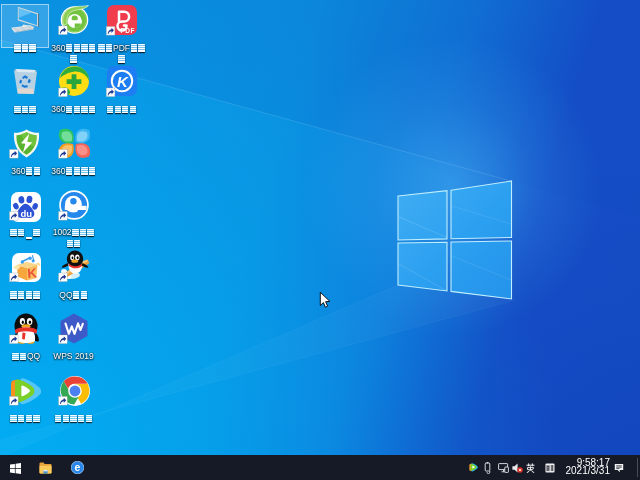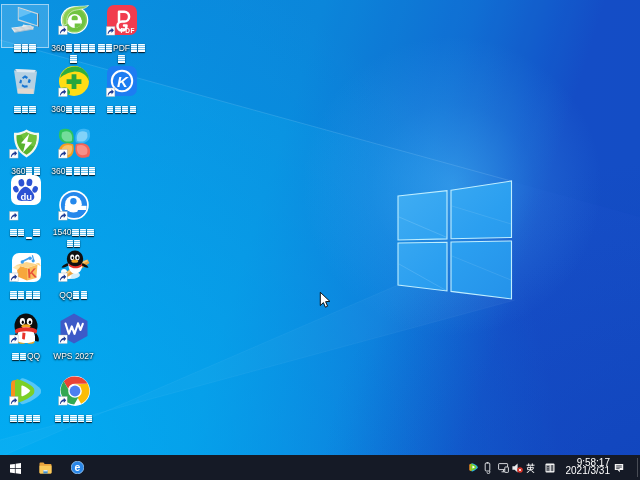--- a/index.html
+++ b/index.html
@@ -171,21 +171,21 @@
  <path d="M2,28.5 C12,32.7 17.5,26.7 15.2,16.3 C4.5,12.7 -1.8,19.5 2,28.5 z" fill="#f59d1f"></path>
  <path d="M31,28.5 C21,32.7 15.5,26.7 17.8,16.3 C28.5,12.7 34.8,19.5 31,28.5 z" fill="#f4655a"></path>
  <path d="M4.3,4.2 C11.5,1.4 15.4,5.6 13.8,13 C6.2,15.4 1.6,10.4 4.3,4.2 z" fill="#73dd9a"></path>
  <path d="M28.7,4.2 C21.5,1.4 17.6,5.6 19.2,13 C26.8,15.4 31.4,10.4 28.7,4.2 z" fill="#82d2f8"></path>
  <path d="M4.3,26.3 C11.5,29.1 15.4,24.9 13.8,17.5 C6.2,15.1 1.6,20.1 4.3,26.3 z" fill="#f8c169"></path>
  <path d="M28.7,26.3 C21.5,29.1 17.6,24.9 19.2,17.5 C26.8,15.1 31.4,20.1 28.7,26.3 z" fill="#f8918a"></path>
 </svg>
   </div>
 <div class="cap" style="left:28.5px;top:158.5px"><span>360</span><span class="b"></span><span class="b"></span><span class="b"></span><span class="b"></span></div>
 
-<div class="cell" style="left:10.5px;top:175px">
+<div class="cell" style="left:10.5px;top:192px">
 <svg width="30" height="30" viewBox="0 0 30 30">
  <rect width="30" height="30" rx="7" fill="#fff"></rect>
  <g fill="#2b52d4">
   <ellipse cx="10.4" cy="7.8" rx="2.9" ry="3.7" transform="rotate(-10 10.4 7.8)"></ellipse>
   <ellipse cx="18.4" cy="7.4" rx="2.9" ry="3.7" transform="rotate(10 18.4 7.4)"></ellipse>
   <ellipse cx="4.9" cy="14.2" rx="2.6" ry="3.4" transform="rotate(-26 4.9 14.2)"></ellipse>
   <ellipse cx="24.1" cy="14.4" rx="2.6" ry="3.4" transform="rotate(24 24.1 14.4)"></ellipse>
   <path d="M14.5,11.8 c2.8,0 5,2.8 7,5.4 c1.9,2.3 2.7,5.8 .5,7.6 c-2.1,1.8 -4.8,1 -7.5,1 c-2.7,0 -5.8,.9 -7.7,-1.2 c-1.7,-2 -.9,-5.1 .9,-7.2 c1.9,-2.4 4.1,-5.6 6.8,-5.6z"></path>
  </g>
  <text x="15.2" y="24.5" font-size="9.5" font-weight="bold" fill="#fff" text-anchor="middle" font-family="Liberation Sans">du</text>
@@ -202,21 +202,21 @@
       </clipPath>
  <g clip-path="url(#c2345)">
   <circle cx="14.4" cy="14.2" r="8.4" fill="#fff"></circle>
   <circle cx="14.4" cy="11.3" r="3.2" fill="#2488ec"></circle>
   <rect x="18.8" y="20" width="11" height="8.5" fill="#2488ec"></rect>
   <rect x="5.8" y="15.8" width="21.8" height="4.2" fill="#fff"></rect>
  </g>
 </svg>
   </div>
 <div class="cap" style="left:28.5px;top:220px">
-    <div class="ln"><span>1540</span><span class="b"></span><span class="b"></span><span class="b"></span></div>
+    <div class="ln"><span>1002</span><span class="b"></span><span class="b"></span><span class="b"></span></div>
     <div class="ln"><span class="b"></span><span class="b"></span></div>
   </div>
 
 <div class="cell" style="left:12px;top:252.5px">
 <svg width="29" height="29" viewBox="0 0 29 29">
  <rect width="29" height="29" rx="7" fill="#fff"></rect>
  <polygon points="4.5,12 15,15 15,27.5 6,23.8" fill="#f7a73c"></polygon>
  <polygon points="15,15 25.5,11.5 24.3,25 15,27.5" fill="#fbbf5e"></polygon>
  <polygon points="4.5,12 14.5,9 25.5,11.5 15,15" fill="#fcd58b"></polygon>
  <polygon points="4.5,12 0.9,14.8 5.6,16.9 8.6,13.4" fill="#fde7b0"></polygon>
@@ -275,21 +275,21 @@
 <div class="cap" style="left:-19px;top:344px"><span class="b"></span><span class="b"></span><span>QQ</span></div>
 
 <div class="cell" style="left:58.5px;top:312.5px">
 <svg width="30" height="31" viewBox="0 0 30 31">
  <polygon points="15,0.5 28.5,8 28.5,23 15,30.5 1.5,23 1.5,8" fill="#3d5ac8"></polygon>
  <path d="M6.5,10.5 L9.8,20.8 L12.8,13.4 L15.5,20.8 L19,10.5" stroke="#fff" stroke-width="2.1" fill="none" stroke-linejoin="round" stroke-linecap="round"></path>
  <path d="M13.8,20.8 L17,13.4 L19.8,20.8 L23.3,10.5" stroke="#fff" stroke-width="2.1" fill="none" stroke-linejoin="round" stroke-linecap="round" opacity="0"></path>
  <path d="M19,10.5 L21.5,17 M21.5,17 L23.8,10.8" stroke="#fff" stroke-width="2.1" stroke-linecap="round"></path>
 </svg>
   </div>
-<div class="cap" style="left:28.5px;top:344px"><span>WPS 2027</span></div>
+<div class="cap" style="left:28.5px;top:344px"><span>WPS 2019</span></div>
 
 <div class="cell" style="left:10px;top:376.5px">
 <svg width="31" height="29" viewBox="0 0 31 29">
  <path d="M13,1.2 C19,2.8 27,7.4 30.6,12 C31.2,13.2 31.2,15.3 30.6,16.5 C27,21.1 19,25.7 13,27.3 C11,27.6 10,26.3 10,24.3 L10,4.2 C10,2.2 11,0.9 13,1.2z" fill="#55c6f7"></path>
  <path d="M3,3.5 L8,2.5 L8,26.5 L3,25.5 C1.5,25 1,23.5 1,21 L1,8 C1,5.5 1.5,4 3,3.5z" fill="#f8901e"></path>
  <path d="M8,2.5 C13.5,3.5 20,7.2 23.6,11 C24.6,12.4 24.6,15.6 23.6,17 C20,20.8 13.5,24.5 8,25.5 C6,25.8 5,24.5 5,22.5 L5,5.5 C5,3.5 6,2.2 8,2.5z" fill="#7ccf27"></path>
  <path d="M12.5,8.6 C15.5,9.6 18.5,11.8 20.3,13.8 C18.5,16 15.5,18.2 12.5,19.2 C11.8,19.4 11.4,18.8 11.4,18.2 L11.4,9.6 C11.4,9 11.8,8.4 12.5,8.6z" fill="#fff"></path>
 </svg>
   </div>
 <div class="cap" style="left:-20px;top:406px"><span class="b"></span><span class="b"></span><span class="b"></span><span class="b"></span></div>

